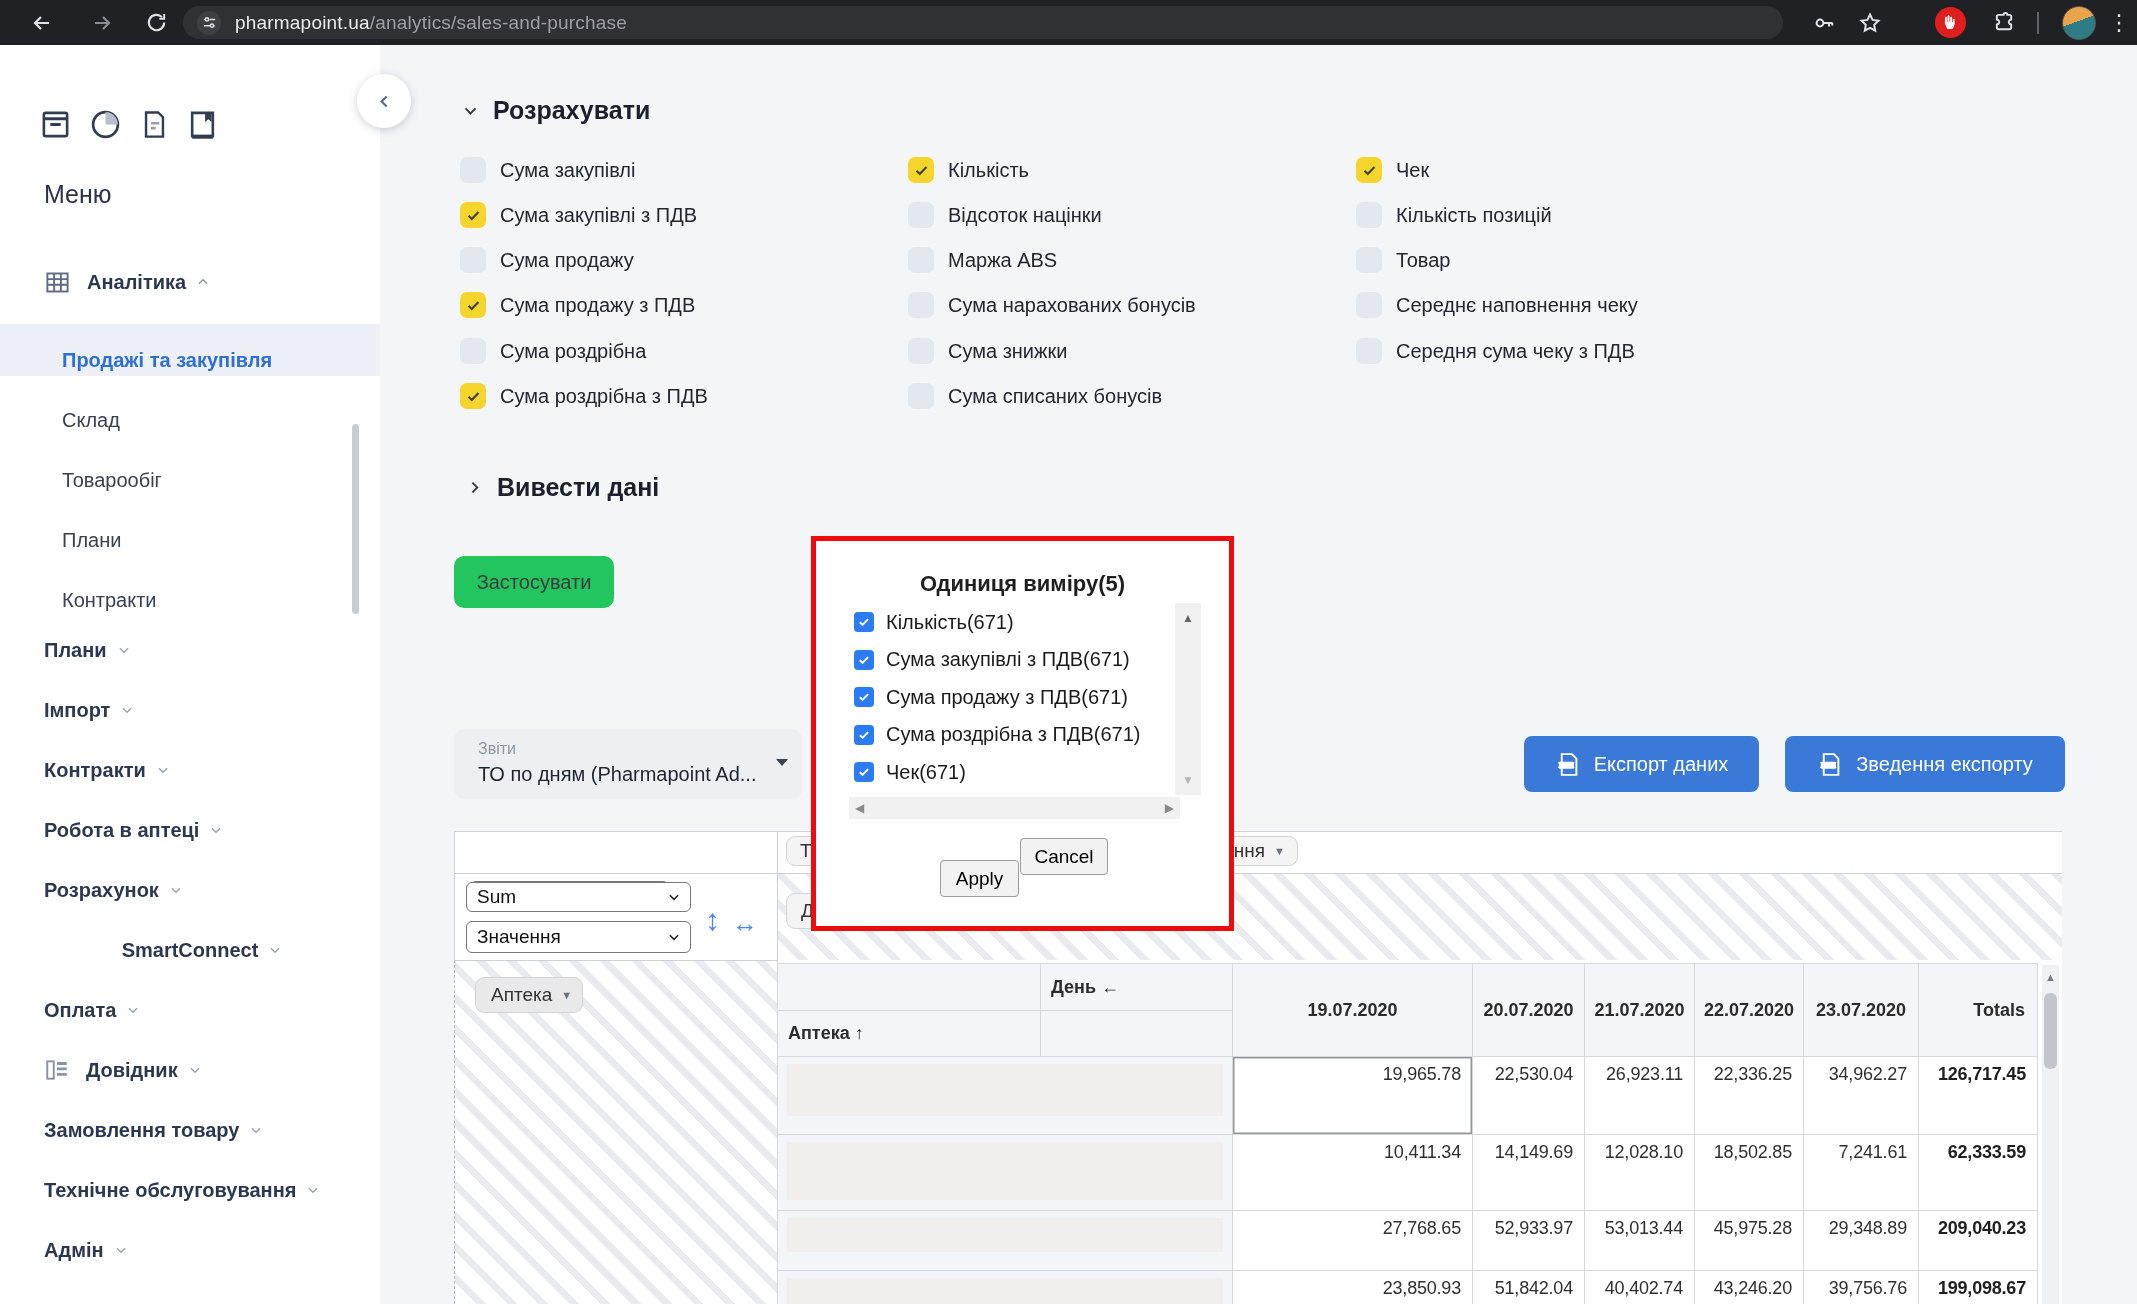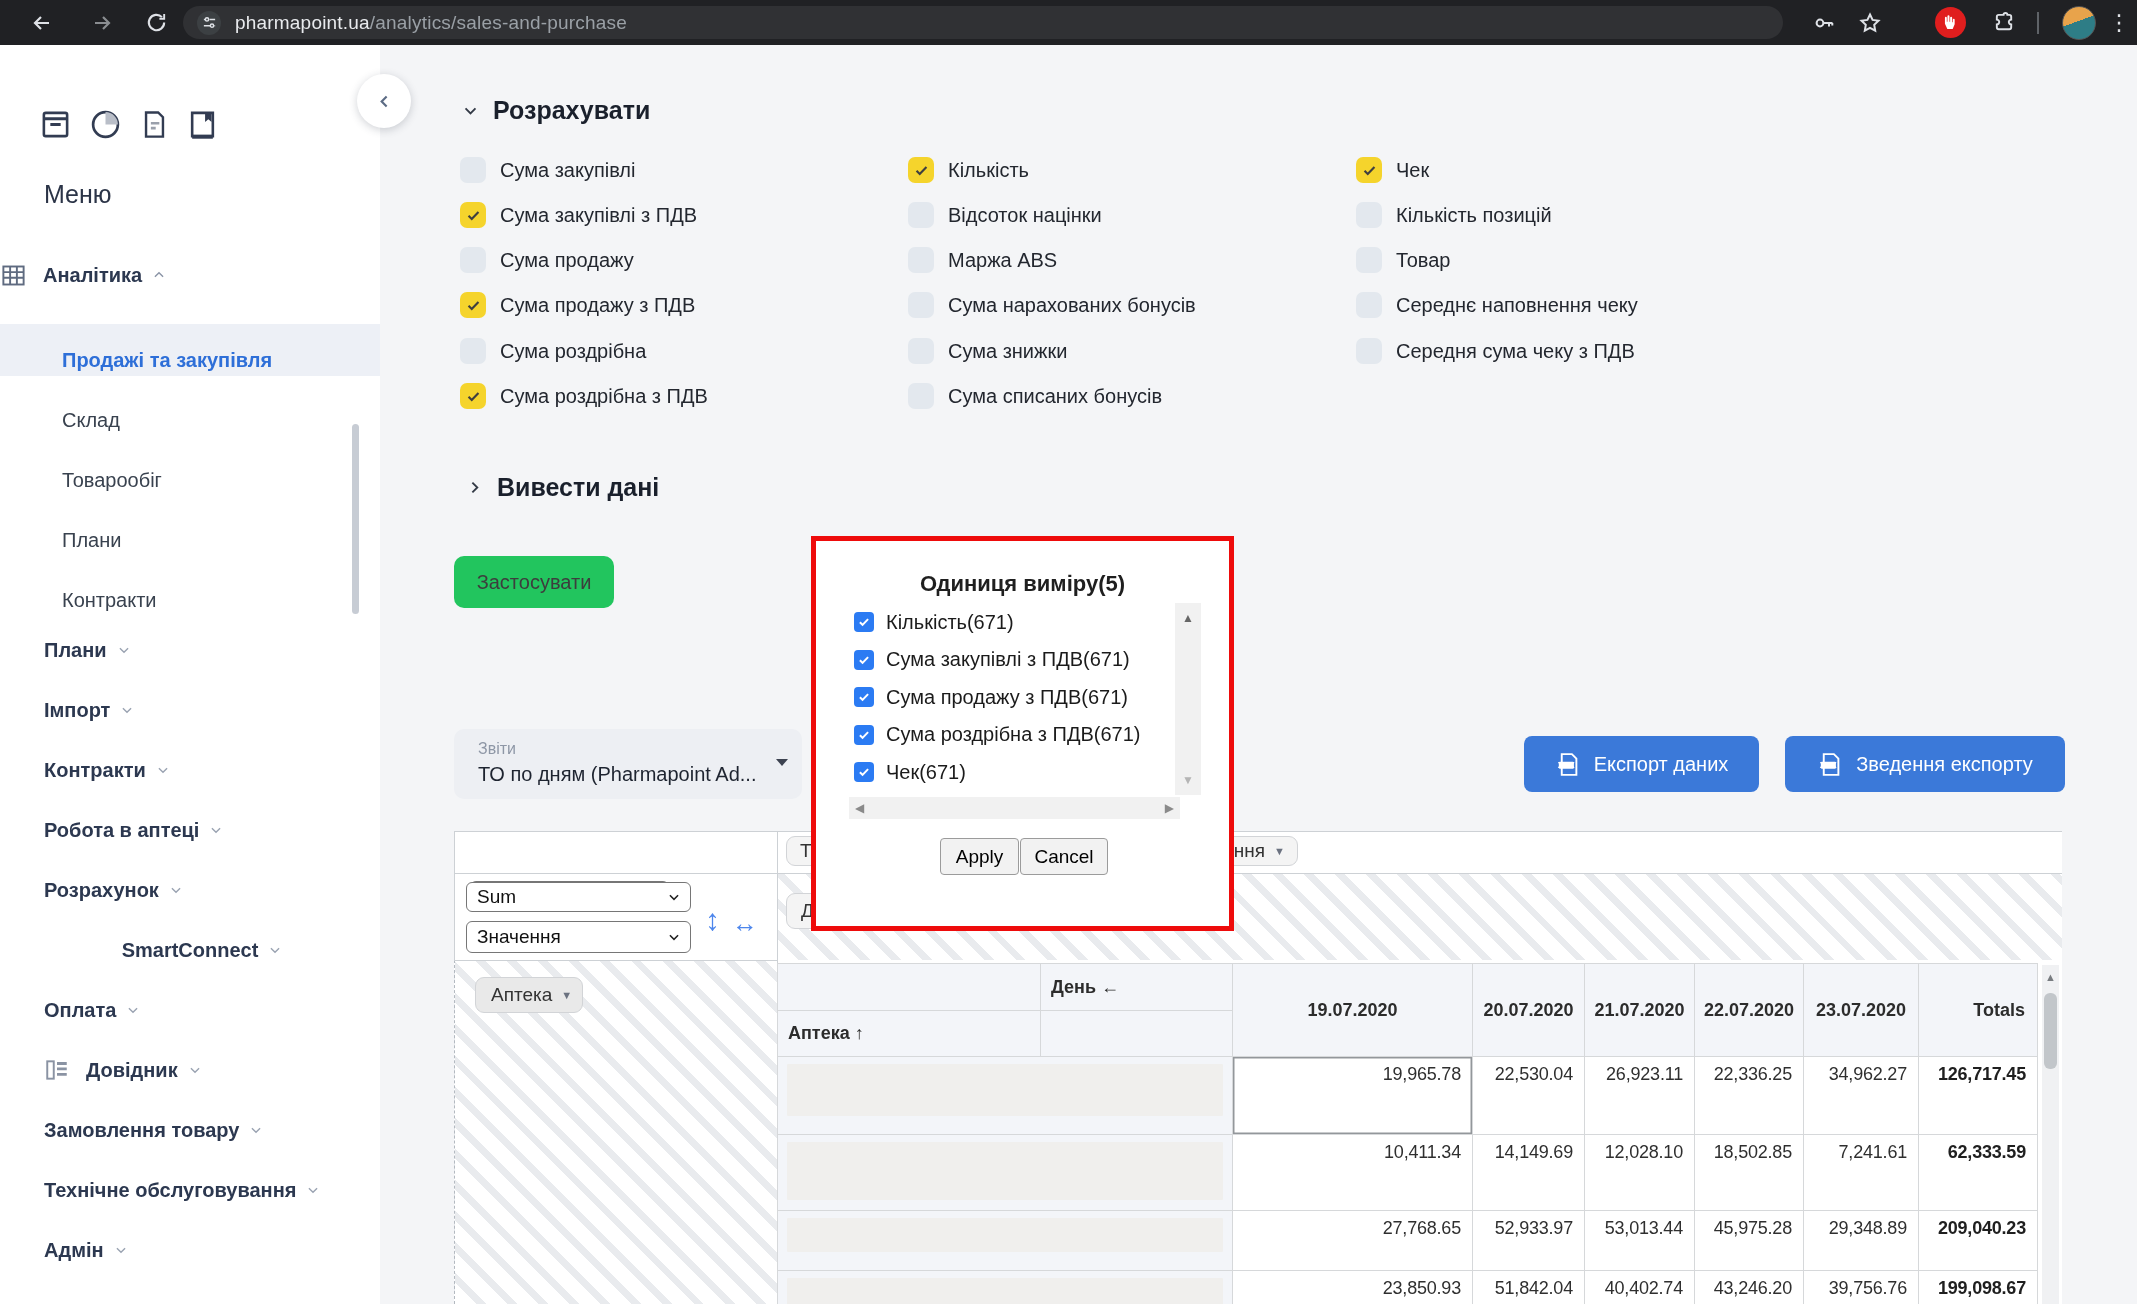--- a/index.html
+++ b/index.html
@@ -186,21 +186,21 @@
     <span>
       <svg width="31" height="35" viewBox="0 0 24 26" fill="none" stroke="#323c52" stroke-width="2">
           <path d="M4 4h16v18H4z"></path>
           <path d="M4 22.5h16" stroke-width="3"></path>
           <path d="M14 4v7l2.5-2 2.5 2V4" fill="#323c52" stroke="none"></path>
         </svg>
     </span>
   </div>
   <div class="menu-title">Меню</div>
   <div id="menu-items">
-      <div class="mitem toplevel" style="top: 204px; box-sizing: border-box;">
+      <div class="mitem toplevel" style="top: 211px; padding-left: 44px; box-sizing: border-box;">
         <span class="chev" style="margin: 0px 16px 0px 0px;">
           <svg width="27" height="27" viewBox="0 0 24 24" fill="none" stroke="#5f6b80" stroke-width="1.7">
             <rect x="3" y="4" width="18" height="16"></rect>
             <path d="M3 9h18M3 14h18M9 4v16M15 4v16"></path>
           </svg>
         </span>
         <span class="lbl">Аналітика</span>
         <span class="chev">
           <svg width="14" height="14" viewBox="0 0 24 24" fill="none" stroke="#8a94a6" stroke-width="2.4">
             <path d="M5 15l7-7 7 7"></path>
@@ -604,15 +604,15 @@
       </div>
     </div>
   <div class="mvscroll">
     <div class="a" style="top:8px;color:#666;">▲</div>
     <div class="a" style="bottom:8px;color:#b5b5b5;">▼</div>
   </div>
   <div class="mhscroll">
     <span>◀</span>
     <span>▶</span>
   </div>
-  <button class="mbtn" style="left:124px;width:79px;">Apply</button>
+  <button class="mbtn" style="left:124px;width:79px;margin-top:22px;">Apply</button>
   <button class="mbtn" style="left:204px;width:88px;">Cancel</button>
 </div>
 
 </body></html>

